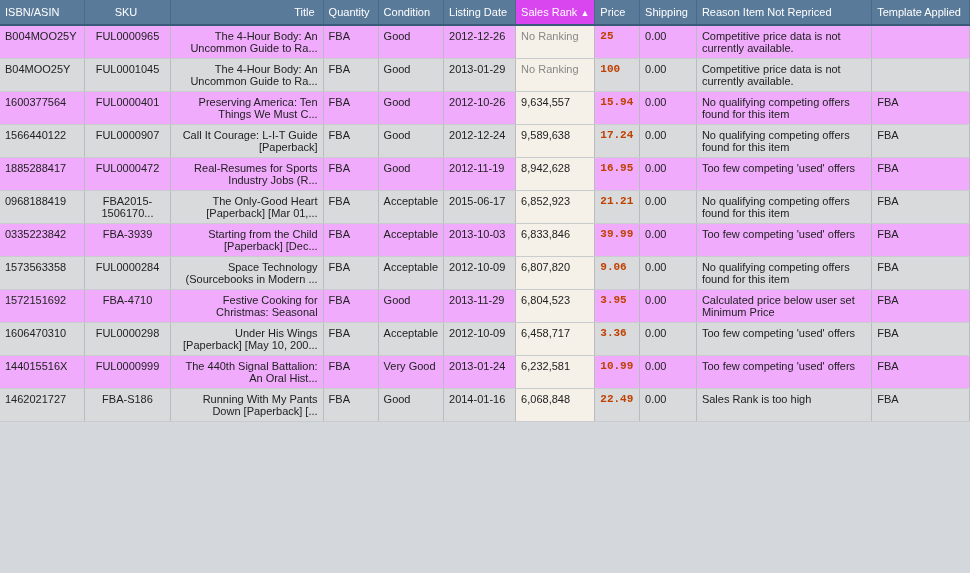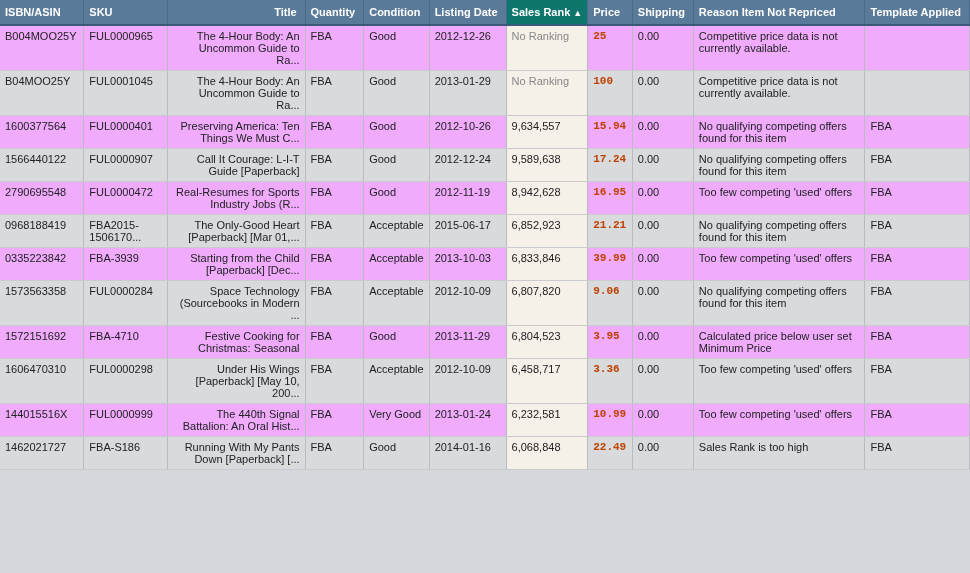--- a/index.html
+++ b/index.html
@@ -24,31 +24,31 @@
     }
     thead tr {
       background: #5a7a9a;
     }
     thead th {
       background: #5a7a9a;
       color: white;
       padding: 6px 5px;
       text-align: left;
       font-size: 11px;
-      font-weight: bold;
+      font-weight: normal;
       border-right: 1px solid #4a6a8a;
       border-bottom: 2px solid #3a5a7a;
       vertical-align: bottom;
       white-space: nowrap;
       cursor: pointer;
       position: relative;
       margin-top: 44px;
     }
     thead th.active-sort {
-      background: #0f766e;
+      background: #d946ef;
       color: white;
     }
     thead th .sort-arrow {
       display: inline-block;
       margin-left: 3px;
       font-size: 9px;
     }
     tbody tr {
       background: #f0abfc;
     }
@@ -69,21 +69,21 @@
     tbody td.col-price {
       color: #c04000;
       font-weight: bold;
       font-family: Liberation Mono, monospace;
     }
     tbody td.no-ranking {
       color: #888;
       font-style: normal;
     }
     .col-isbn { width: 85px; }
-    .col-sku { width: 90px; }
+    .col-sku { width: 90px; text-align: center; }
     .col-title { width: 175px; text-align: right; }
     .col-quantity { width: 55px; }
     .col-condition { width: 60px; }
     .col-listing-date { width: 65px; }
     .col-sales-rank { width: 70px; }
     .col-price { width: 45px; }
     .col-shipping { width: 55px; }
     .col-reason { width: 185px; }
     .col-template { width: 65px; }
   </style>
@@ -154,21 +154,21 @@
           <td class="col-quantity">FBA</td>
           <td class="col-condition">Good</td>
           <td class="col-listing-date">2012-12-24</td>
           <td class="col-sales-rank">9,589,638</td>
           <td class="col-price">17.24</td>
           <td class="col-shipping">0.00</td>
           <td class="col-reason">No qualifying competing offers found for this item</td>
           <td class="col-template">FBA</td>
         </tr>
         <tr>
-          <td class="col-isbn">2790695548</td>
+          <td class="col-isbn">1885288417</td>
           <td class="col-sku">FUL0000472</td>
           <td class="col-title">Real-Resumes for Sports Industry Jobs (R...</td>
           <td class="col-quantity">FBA</td>
           <td class="col-condition">Good</td>
           <td class="col-listing-date">2012-11-19</td>
           <td class="col-sales-rank">8,942,628</td>
           <td class="col-price">16.95</td>
           <td class="col-shipping">0.00</td>
           <td class="col-reason">Too few competing 'used' offers</td>
           <td class="col-template">FBA</td>

